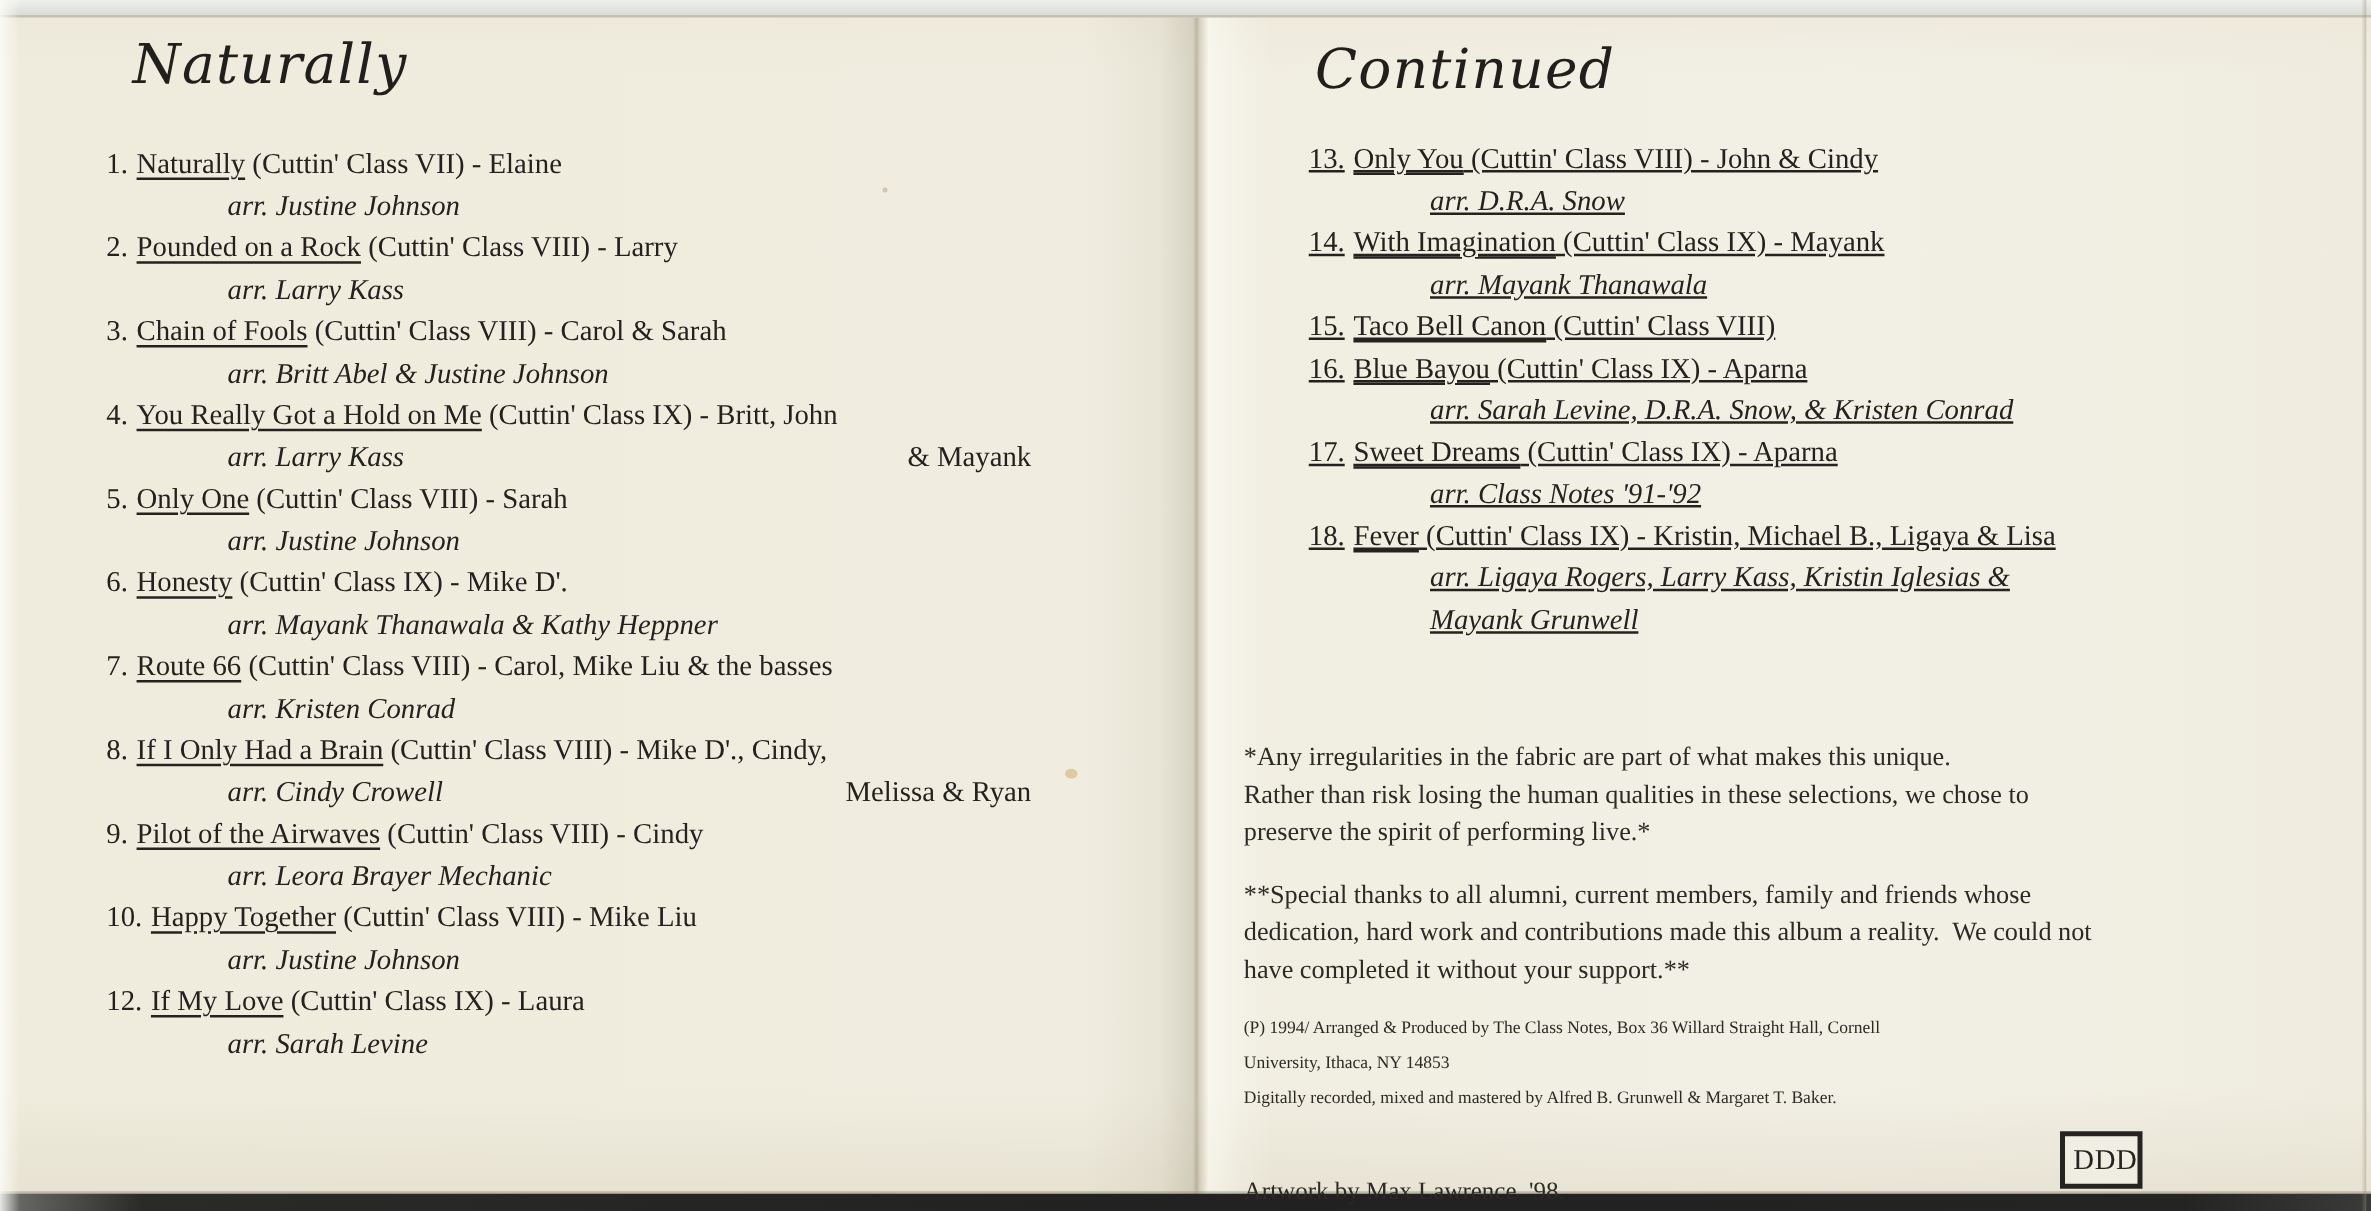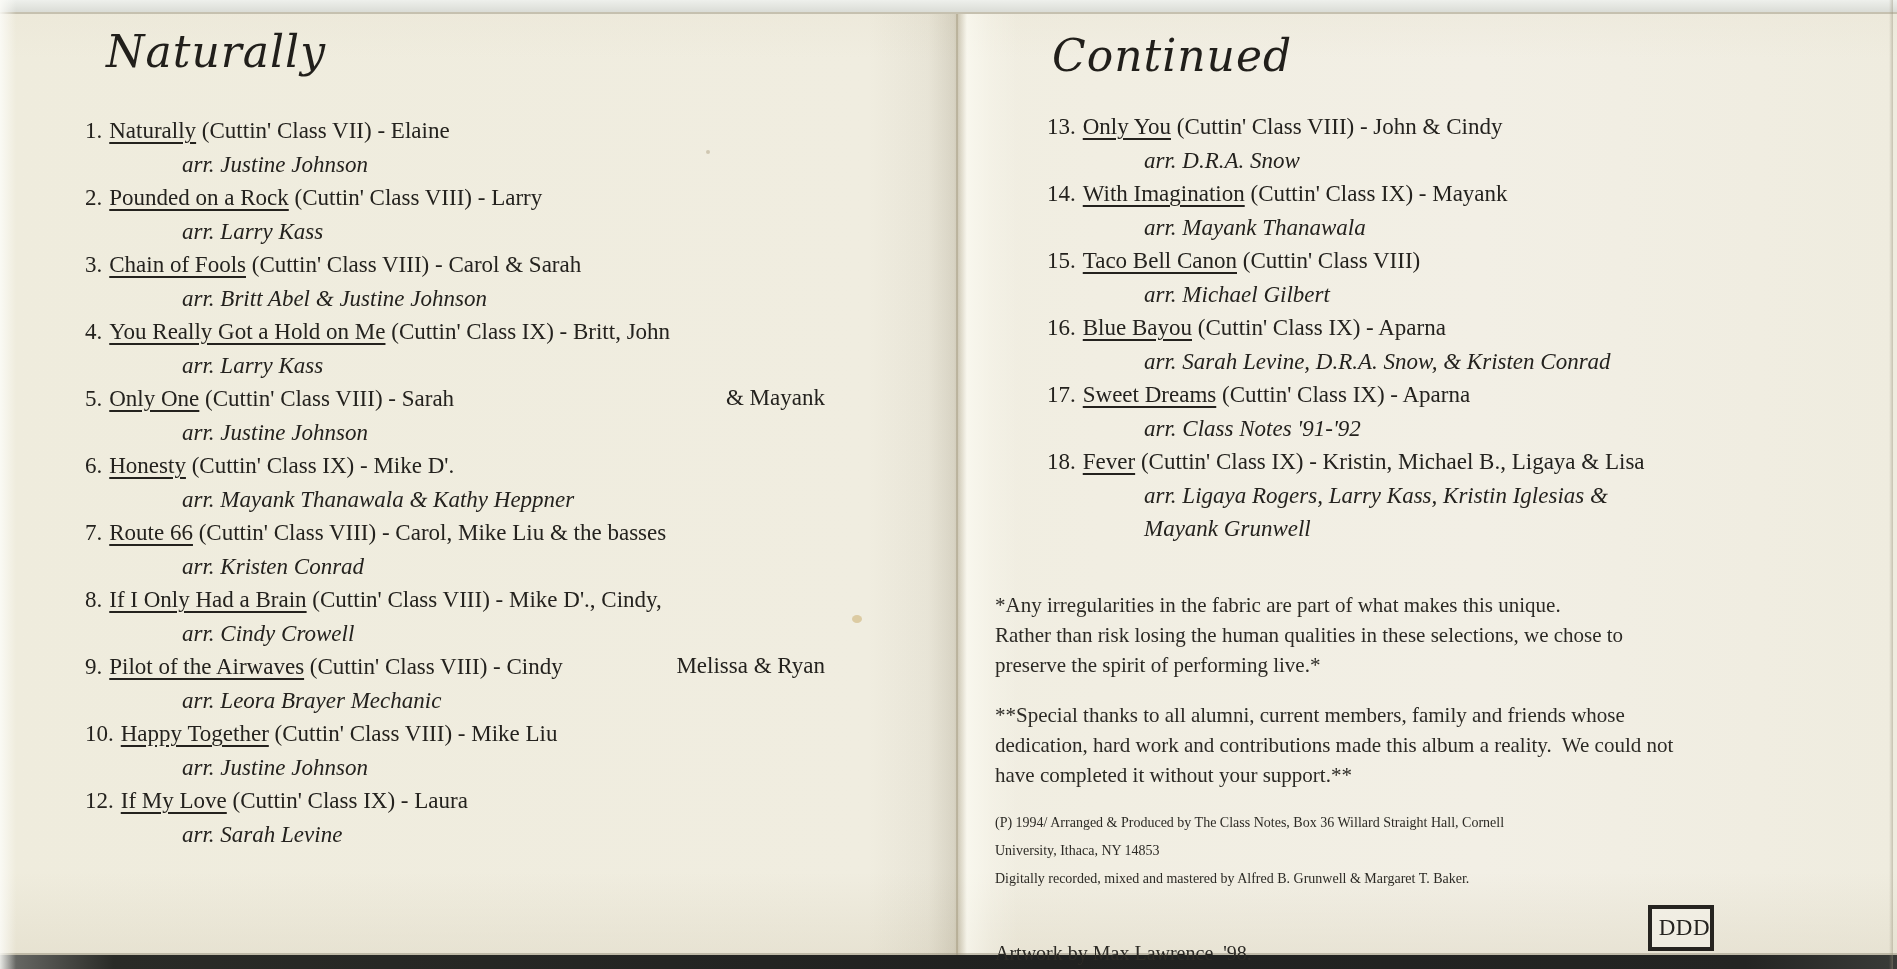--- a/index.html
+++ b/index.html
@@ -69,41 +69,40 @@
   #left-title  { left: 106px; top: 30px; }
   #right-title { left: 1052px; top: 34px; }
 
   
   .tracks {
     position: absolute;
     font-size: 23px;
     color: #24221e;
   }
   #left-tracks  { left: 85px;  top: 114px; width: 762px; }
-  #right-tracks { left: 1047px; top: 110px; width: 828px; }
+  #right-tracks { left: 1047px; top: 110px; width: 828px; text-decoration: underline; }
   #left-tracks .track:nth-of-type(12) { margin-top: 7px; }
   .tline { line-height: 33.5px; white-space: nowrap; }
   .num { margin-right: 7px; }
   .ttitle {
     text-decoration: underline;
     text-decoration-thickness: 2px;
     text-underline-offset: 4px;
   }
   .aline {
     position: relative;
     line-height: 33.5px;
     padding-left: 97px;
     font-style: italic;
     white-space: nowrap;
   }
   .arr-right {
     position: absolute;
     right: 22px;
     font-style: normal;
-    margin-top: 32px;
   }
 
   
   .prose {
     position: absolute;
     left: 995px;
     width: 828px;
     white-space: pre-line;
     color: #2c2a25;
     margin-top: 24px;
@@ -286,24 +285,20 @@
         <div class="aline">
           <span class="arr">arr. Mayank Thanawala</span>
           
         </div>
 
       </div>
 
       <div class="track">
         <div class="tline">
           <span class="num">15.</span><span class="ttitle">Taco Bell Canon</span><span class="trest"> (Cuttin' Class VIII)</span>
-        </div>
-        <div class="aline">
-          <span class="arr">arr. Michael Gilbert</span>
-          
         </div>
 
       </div>
 
       <div class="track">
         <div class="tline">
           <span class="num">16.</span><span class="ttitle">Blue Bayou</span><span class="trest"> (Cuttin' Class IX) - Aparna</span>
         </div>
         <div class="aline">
           <span class="arr">arr. Sarah Levine, D.R.A. Snow, &amp; Kristen Conrad</span>

